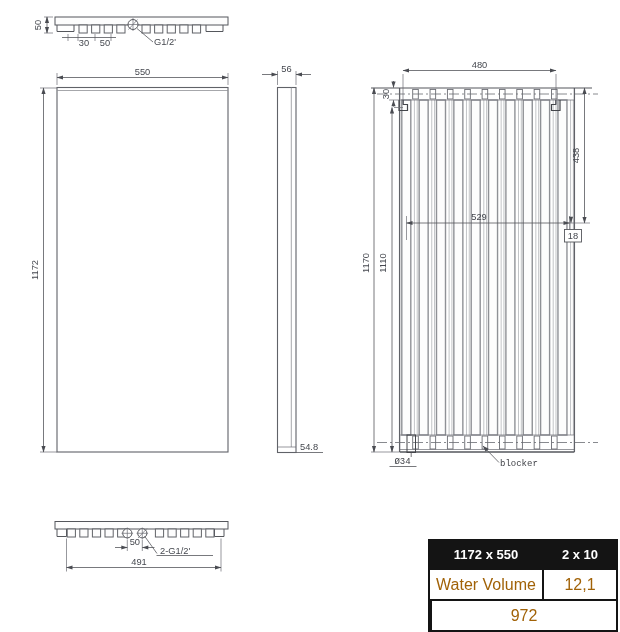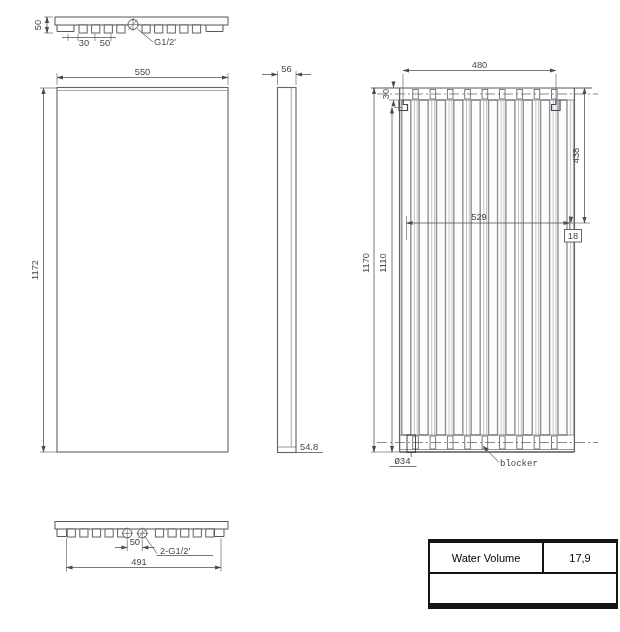--- a/index.html
+++ b/index.html
@@ -12,21 +12,21 @@
   .thin{stroke:#6a6c72;stroke-width:0.7;fill:none;}
   .dim{stroke:#55575c;stroke-width:0.8;fill:none;}
   .cl{stroke:#6a6c72;stroke-width:0.8;fill:none;stroke-dasharray:10 3 2 3;}
   .white{fill:#fdfdfd;}
   
   .spec-table{position:absolute;left:428px;top:539px;width:186px;
      border:2px solid #141414;border-bottom:6px solid #141414;background:#fff;}
   .spec-row{display:flex;}
   .spec-header{background:#141414;color:#ffffff;font-weight:bold;font-size:13px;height:27px;}
   .spec-header .c1,.spec-header .c2{display:flex;align-items:center;justify-content:center;}
-  .spec-body{height:29px;border-top:2px solid #141414;color:#000000;font-size:11px;}
+  .spec-body{height:29px;border-top:2px solid #141414;color:#a16207;font-size:16px;}
   .spec-body .c1,.spec-body .c2{display:flex;align-items:center;justify-content:center;}
   .c1{width:112px;}
   .c2{flex:1;border-left:2px solid #141414;}
   .spec-header .c2{border-left:2px solid #141414;}
 </style>
 </head>
 <body>
 
 <div id="stage">
 
@@ -237,21 +237,26 @@
     <text x="160" y="553.5">2-G1/2'</text>
 
     <line x1="66.5" y1="538.5" x2="66.5" y2="571.5" class="thin"></line>
     <line x1="221" y1="538.5" x2="221" y2="571.5" class="thin"></line>
     <line x1="66.5" y1="567.5" x2="221" y2="567.5" class="dim" marker-start="url(#aL)" marker-end="url(#aR)"></line>
     <text x="139" y="564.5" text-anchor="middle">491</text>
   </g>
 </svg>
 
   <div class="spec-table">
+    <div class="spec-row spec-header">
+      <div class="c1">1172 x 550</div>
+      <div class="c2">2 x 10</div>
+    </div>
     <div class="spec-row spec-body">
       <div class="c1">Water Volume</div>
-      <div class="c2">17,9</div>
+      <div class="c2">12,1</div>
     </div>
     <div class="spec-row spec-body">
+      <div class="c2">972</div>
     </div>
   </div>
 
 </div>
 
 </body></html>

